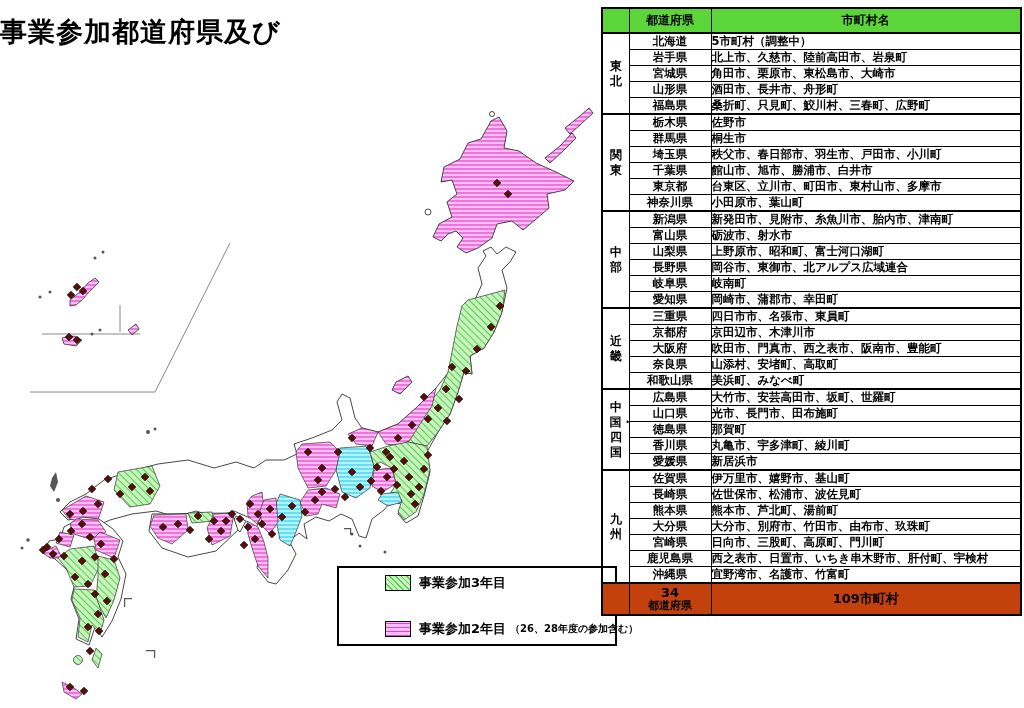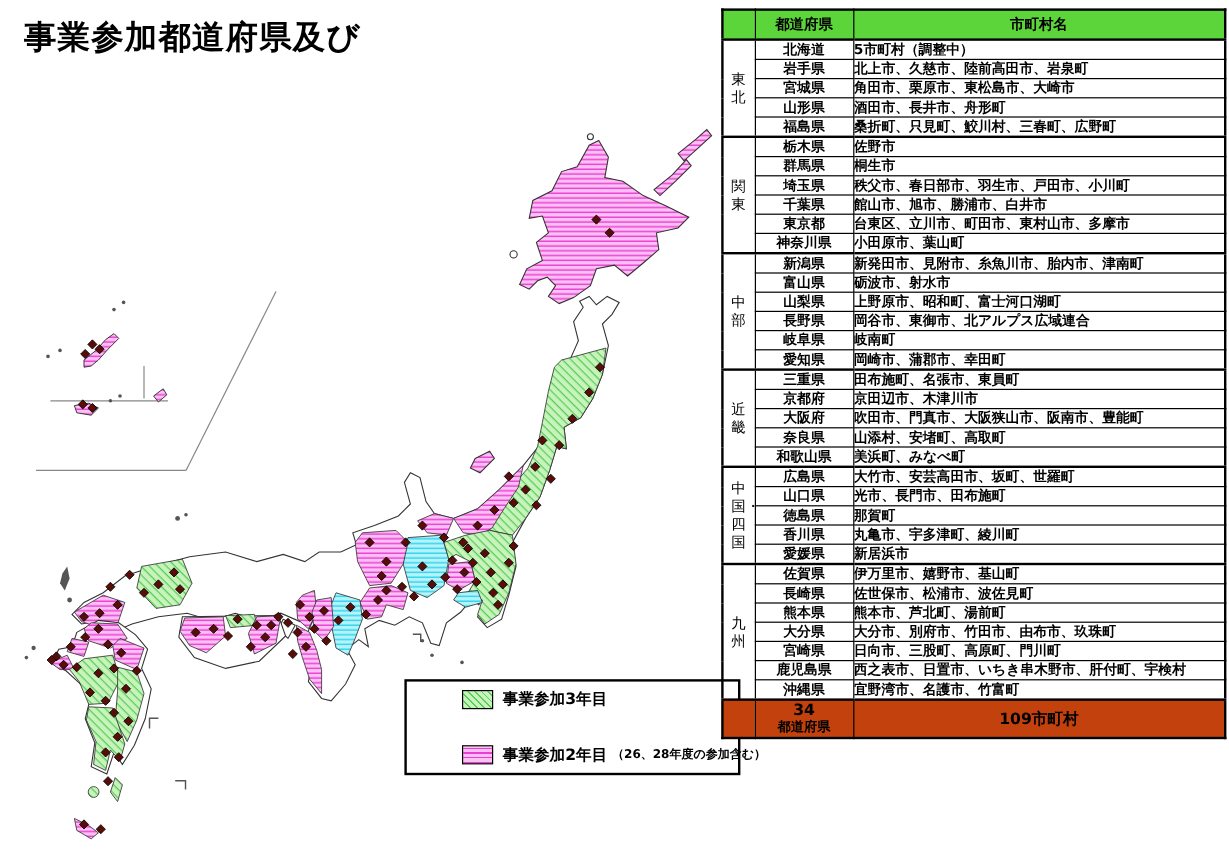--- a/index.html
+++ b/index.html
@@ -1,42 +1,42 @@
 <!DOCTYPE html>
 <html><head>
 <meta charset="utf-8">
 <style>
   html,body{margin:0;padding:0;}
   body{
     width:1024px;height:708px;position:relative;background:#fff;overflow:hidden;
     font-family:"DejaVu Sans","Liberation Sans",sans-serif;color:#000;
   }
   
-  .title{position:absolute;left:20px;top:14px;font-weight:800;font-size:27px;line-height:1.3;letter-spacing:1px;}
+  .title{position:absolute;left:0;top:14px;font-weight:800;font-size:27px;line-height:1.3;letter-spacing:1px;}
   .title .t2{padding-left:30px;}
   
   .map-wrap{position:absolute;left:0;top:0;width:600px;height:708px;}
   
   .legend{position:absolute;left:337px;top:566px;width:262px;border:2px solid #000;background:#fff;
           padding:6px 6px 6px 8px;display:flex;flex-direction:column;justify-content:space-between;height:64px;}
   .legend-row{display:flex;align-items:center;gap:8px;padding-left:38px;}
   .sw{width:24px;height:14px;border:1px solid #000;flex:0 0 auto;}
   .sw-green{background:repeating-linear-gradient(45deg,#57CE57 0 1px,#C9F3BC 1px 4px);}
   .sw-pink {background:repeating-linear-gradient(0deg,#EA3FD4 0 1px,#FDC0F4 1px 4px);}
   .sw-cyan {background:repeating-linear-gradient(0deg,#2FD4EE 0 1px,#B5F3FA 1px 4px);}
   .legend-label{font-size:13px;font-weight:bold;white-space:nowrap;}
   .legend-note{font-size:10px;font-weight:bold;white-space:nowrap;margin-left:-4px;}
   
   .tbl{position:absolute;left:601px;top:7px;width:421px;height:532px;border-collapse:collapse;table-layout:fixed;}
   .tbl td,.tbl th{border:1px solid #000;padding:0;}
   .tbl{border:2px solid #000;}
   .tbl thead th{background:#5CD53A;font-size:12px;font-weight:bold;height:23px;text-align:center;}
   .pref-cell{width:82px;text-align:center;font-size:11.5px;font-weight:bold;white-space:nowrap;}
   .muni-cell{text-align:left;font-size:11.5px;font-weight:bold;padding-left:6px;white-space:nowrap;overflow:hidden;}
-  .region-cell{width:27px;text-align:left;vertical-align:middle;font-size:12px;font-weight:normal;}
+  .region-cell{width:27px;text-align:right;vertical-align:middle;font-size:12px;font-weight:bold;}
   .region-cell div{width:1.05em;margin:0 auto;word-break:break-all;line-height:1.25;}
   .tbl tr.region-start td{border-top:2px solid #000;margin-top:47px;}
   .tbl tfoot td{background:#c2410c;border-top:2px solid #000;height:30px;text-align:center;font-weight:bold;}
   .foot-num{font-size:13px;line-height:1.1;}
   .foot-lbl{font-size:11px;line-height:1.1;}
   .foot-muni{font-size:13px;}
 </style>
 </head>
 <body>
 
@@ -362,29 +362,29 @@
       </tr>
       <tr>
         <td class="pref-cell">愛知県</td>
         <td class="muni-cell">岡崎市、蒲郡市、幸田町</td>
       </tr>
       <tr class="region-start">
         <td rowspan="5" class="region-cell">
           <div>近畿</div>
         </td>
         <td class="pref-cell">三重県</td>
-        <td class="muni-cell">田布施町、名張市、東員町</td>
+        <td class="muni-cell">四日市市、名張市、東員町</td>
       </tr>
       <tr>
         <td class="pref-cell">京都府</td>
         <td class="muni-cell">京田辺市、木津川市</td>
       </tr>
       <tr>
         <td class="pref-cell">大阪府</td>
-        <td class="muni-cell">吹田市、門真市、大阪狭山市、阪南市、豊能町</td>
+        <td class="muni-cell">吹田市、門真市、西之表市、阪南市、豊能町</td>
       </tr>
       <tr>
         <td class="pref-cell">奈良県</td>
         <td class="muni-cell">山添村、安堵町、高取町</td>
       </tr>
       <tr>
         <td class="pref-cell">和歌山県</td>
         <td class="muni-cell">美浜町、みなべ町</td>
       </tr>
       <tr class="region-start">

